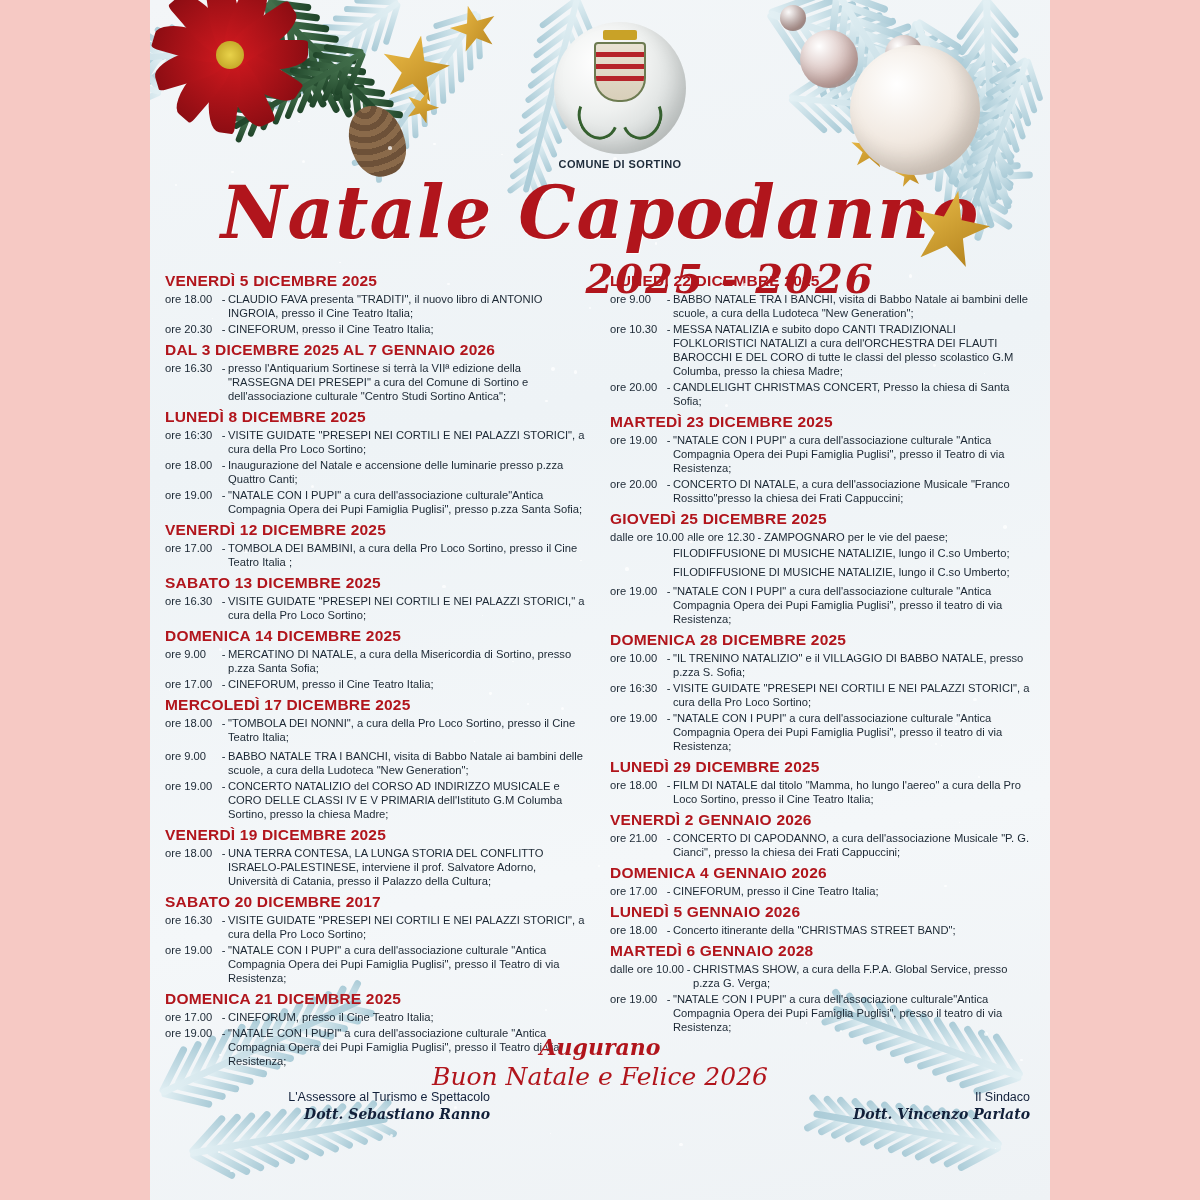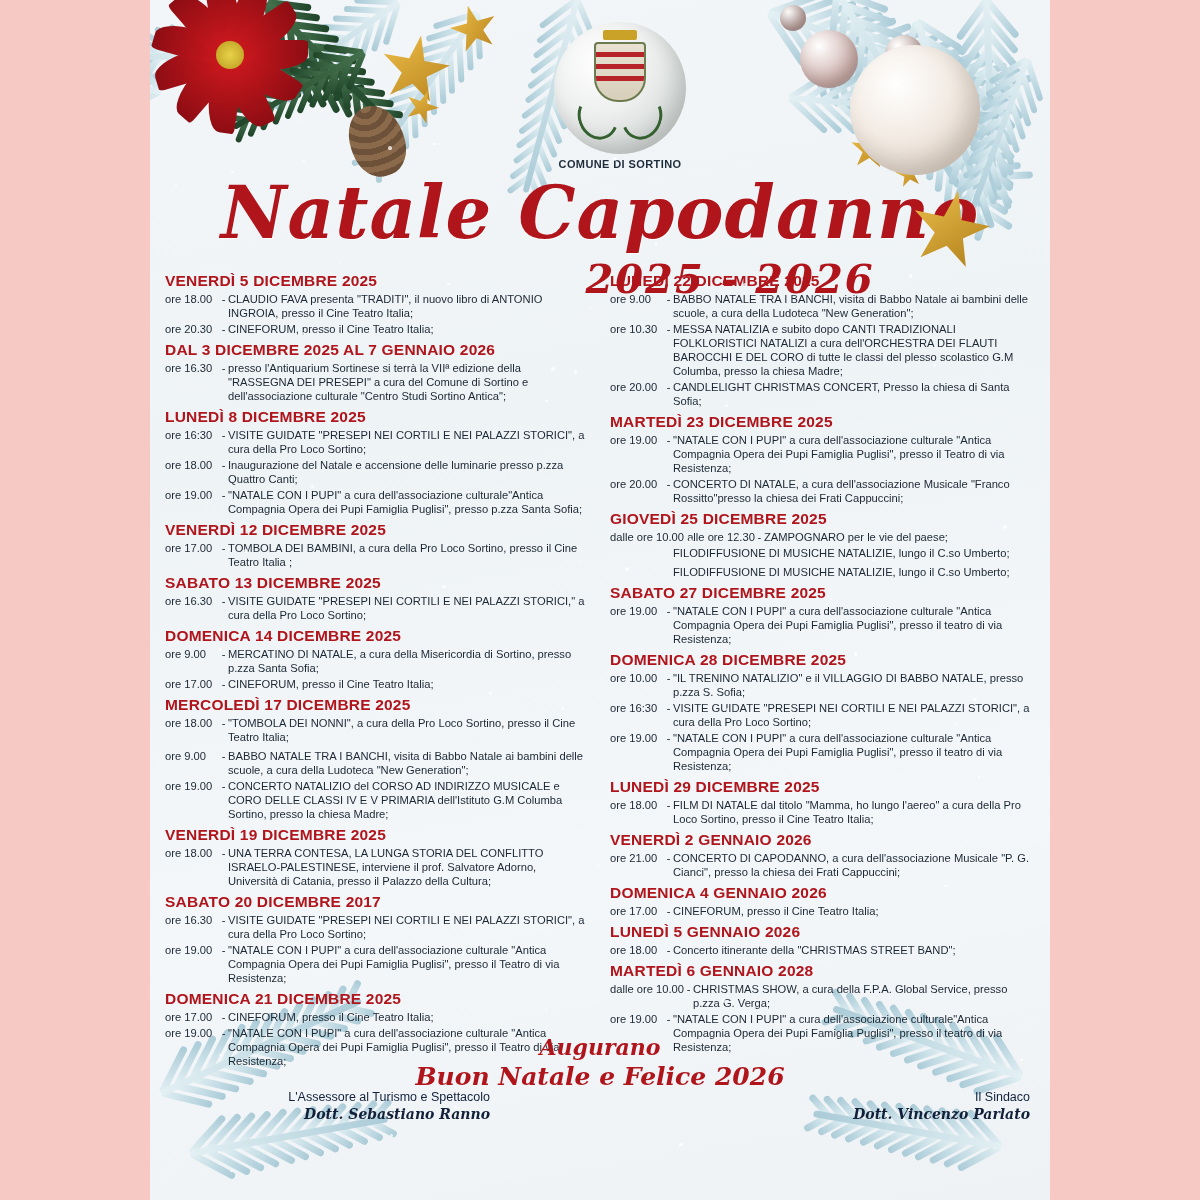--- a/index.html
+++ b/index.html
@@ -96,21 +96,21 @@
   #footer{position:absolute;left:0;top:1030px;width:900px;text-align:center;}
   #footer .l1{
     font-family:"DejaVu Serif",serif;font-style:italic;font-weight:bold;
     font-size:25px;color:#b1151c;
   }
   #footer .l2{
     font-family:"DejaVu Serif",serif;font-style:italic;font-weight:bold;
     font-size:22px;color:#b1151c;margin-top:4px;
   }
   #footer .l3{
-    font-family:"DejaVu Serif",serif;font-style:italic;font-weight:bold;
+    font-family:"DejaVu Serif",serif;font-style:italic;font-weight:normal;
     font-size:25px;color:#b1151c;margin-top:2px;
   }
   .sig{position:absolute;text-align:right;font-size:12.5px;color:#12203a;}
   .sig .role{font-weight:normal;}
   .sig .name{font-family:"DejaVu Serif",serif;font-style:italic;font-weight:bold;font-size:14px;margin-top:2px;}
   #sig-left{left:60px;top:1090px;width:280px;}
   #sig-right{left:630px;top:1090px;width:250px;}
 </style>
 </head>
 <body>
@@ -828,21 +828,20 @@
           </div>
         </div>
         <div class="day">
           <div class="ev">
             <span class="t"></span>
             <span class="dash"></span>
             <span class="d">FILODIFFUSIONE DI MUSICHE NATALIZIE, lungo il C.so Umberto;</span>
           </div>
         </div>
         <div class="day">
-          <div class="day-title">SABATO 27 DICEMBRE 2025</div>
           <div class="ev">
             <span class="t">ore 19.00</span>
             <span class="dash">-</span>
             <span class="d">"NATALE CON I PUPI" a cura dell'associazione culturale "Antica Compagnia Opera dei Pupi Famiglia Puglisi", presso il teatro di via Resistenza;</span>
           </div>
         </div>
         <div class="day">
           <div class="day-title">DOMENICA 28 DICEMBRE 2025</div>
           <div class="ev">
             <span class="t">ore 10.00</span>

